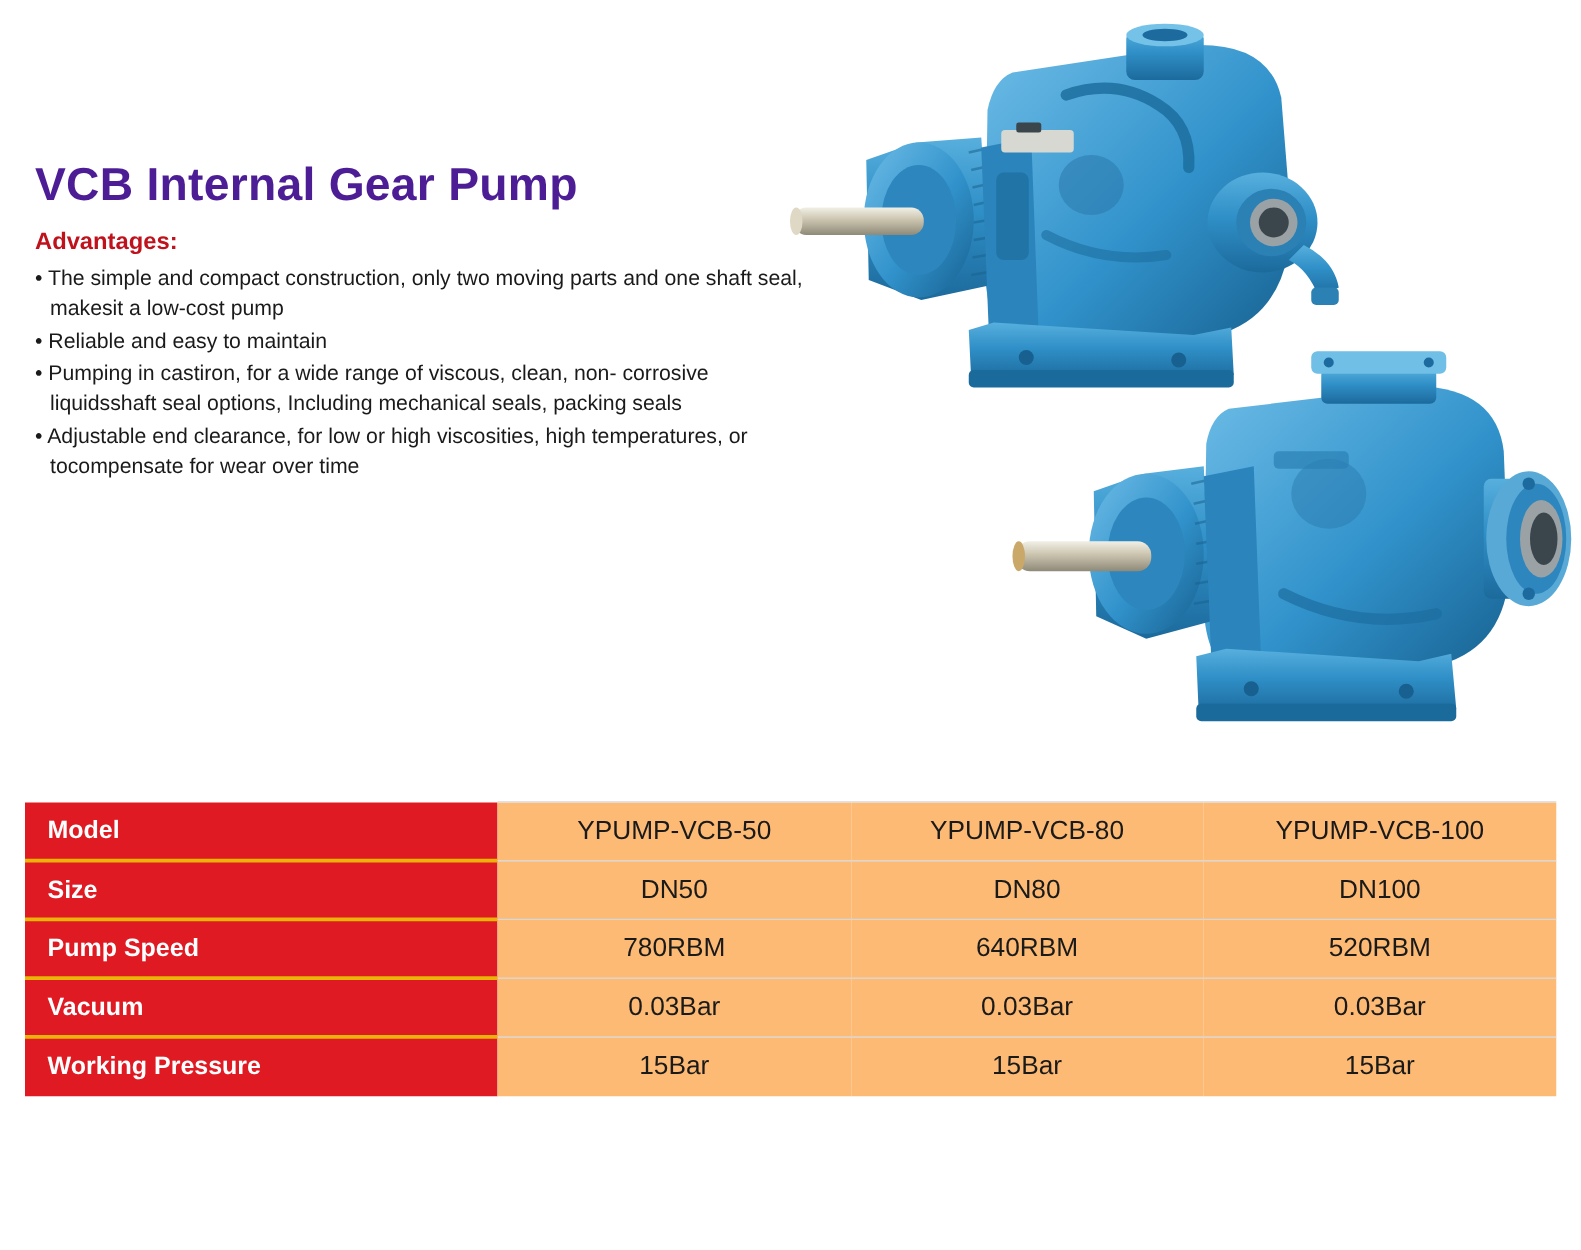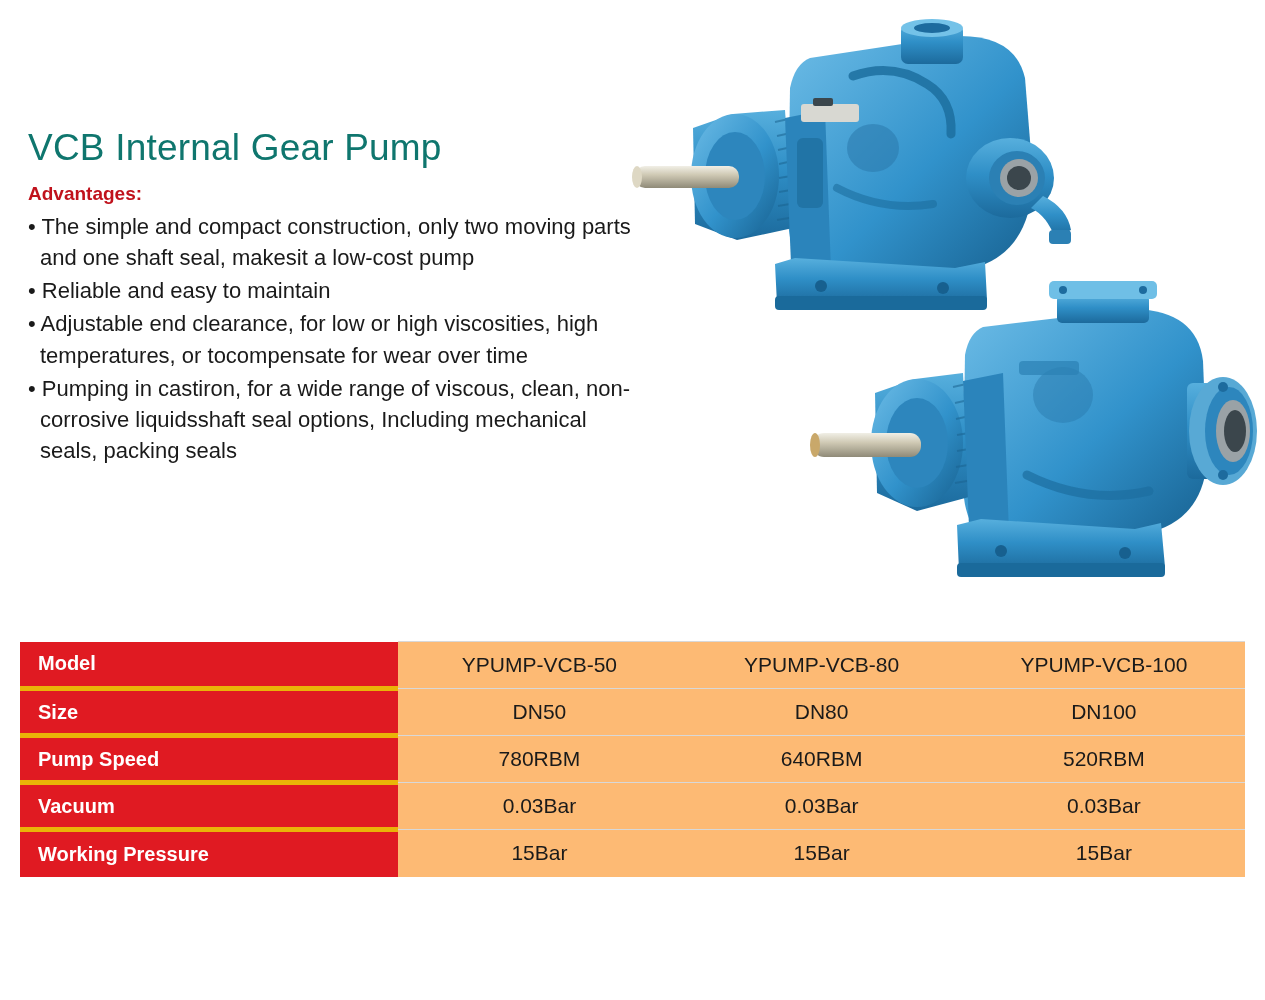--- a/index.html
+++ b/index.html
@@ -18,39 +18,39 @@
 
   
   .text-block {
     position: absolute;
     left: 28px;
     top: 128px;
     width: 620px;
   }
   .title {
     font-size: 37px;
-    font-weight: normal;
-    color: #0f766e;
+    font-weight: bold;
+    color: #4c1d95;
     letter-spacing: 0.2px;
     margin: 0 0 14px 0;
     line-height: 1.1;
   }
   .adv-heading {
     font-size: 19px;
     font-weight: bold;
     color: #c0121c;
     margin: 0 0 6px 0;
   }
   .adv-list {
     margin: 0;
     padding: 0;
     list-style: none;
   }
   .adv-list li {
-    font-size: 22px;
+    font-size: 17px;
     color: #1a1a1a;
     line-height: 1.42;
     margin: 0 0 2px 0;
     text-indent: -12px;
     padding-left: 12px;
   }
 
   
   .photo-area {
     position: absolute;
@@ -78,21 +78,21 @@
     height: 47px;
     padding: 0 12px;
     vertical-align: middle;
   }
   .spec-table .label-cell {
     width: 378px;
     background: #e01a22;
     color: #ffffff;
     font-size: 20px;
     font-weight: bold;
-    border-bottom: 5px solid #eab308;
+    border-bottom: 3px solid #eab308;
     padding-left: 18px;
   }
   .spec-table tr:last-child .label-cell { border-bottom: none; }
   .spec-table .val-cell {
     width: 282px;
     background: #fdba74;
     color: #1a1a1a;
     font-size: 21px;
     text-align: center;
     border-bottom: 1px solid #d8d8d8;
@@ -102,22 +102,22 @@
 </style>
 </head>
 <body>
 
 <div class="text-block">
   <h1 class="title">VCB Internal Gear Pump</h1>
   <div class="adv-heading">Advantages:</div>
   <ul class="adv-list">
     <li>• The simple and compact construction, only two moving parts and one shaft seal, makesit a low-cost pump</li>
     <li>• Reliable and easy to maintain</li>
+    <li>• Pumping in castiron, for a wide range of viscous, clean, non- corrosive liquidsshaft seal options, Including mechanical seals, packing seals</li>
     <li>• Adjustable end clearance, for low or high viscosities, high temperatures, or tocompensate for wear over time</li>
-    <li>• Pumping in castiron, for a wide range of viscous, clean, non- corrosive liquidsshaft seal options, Including mechanical seals, packing seals</li>
   </ul>
 </div>
 
 <div class="photo-area">
 
   <svg class="pump pump-top" viewBox="0 0 470 300" xmlns="http://www.w3.org/2000/svg">
     <defs>
       <linearGradient id="blueA" x1="0" y1="0" x2="0" y2="1">
         <stop offset="0%" stop-color="#57afdd"></stop>
         <stop offset="45%" stop-color="#2f8fc7"></stop>

